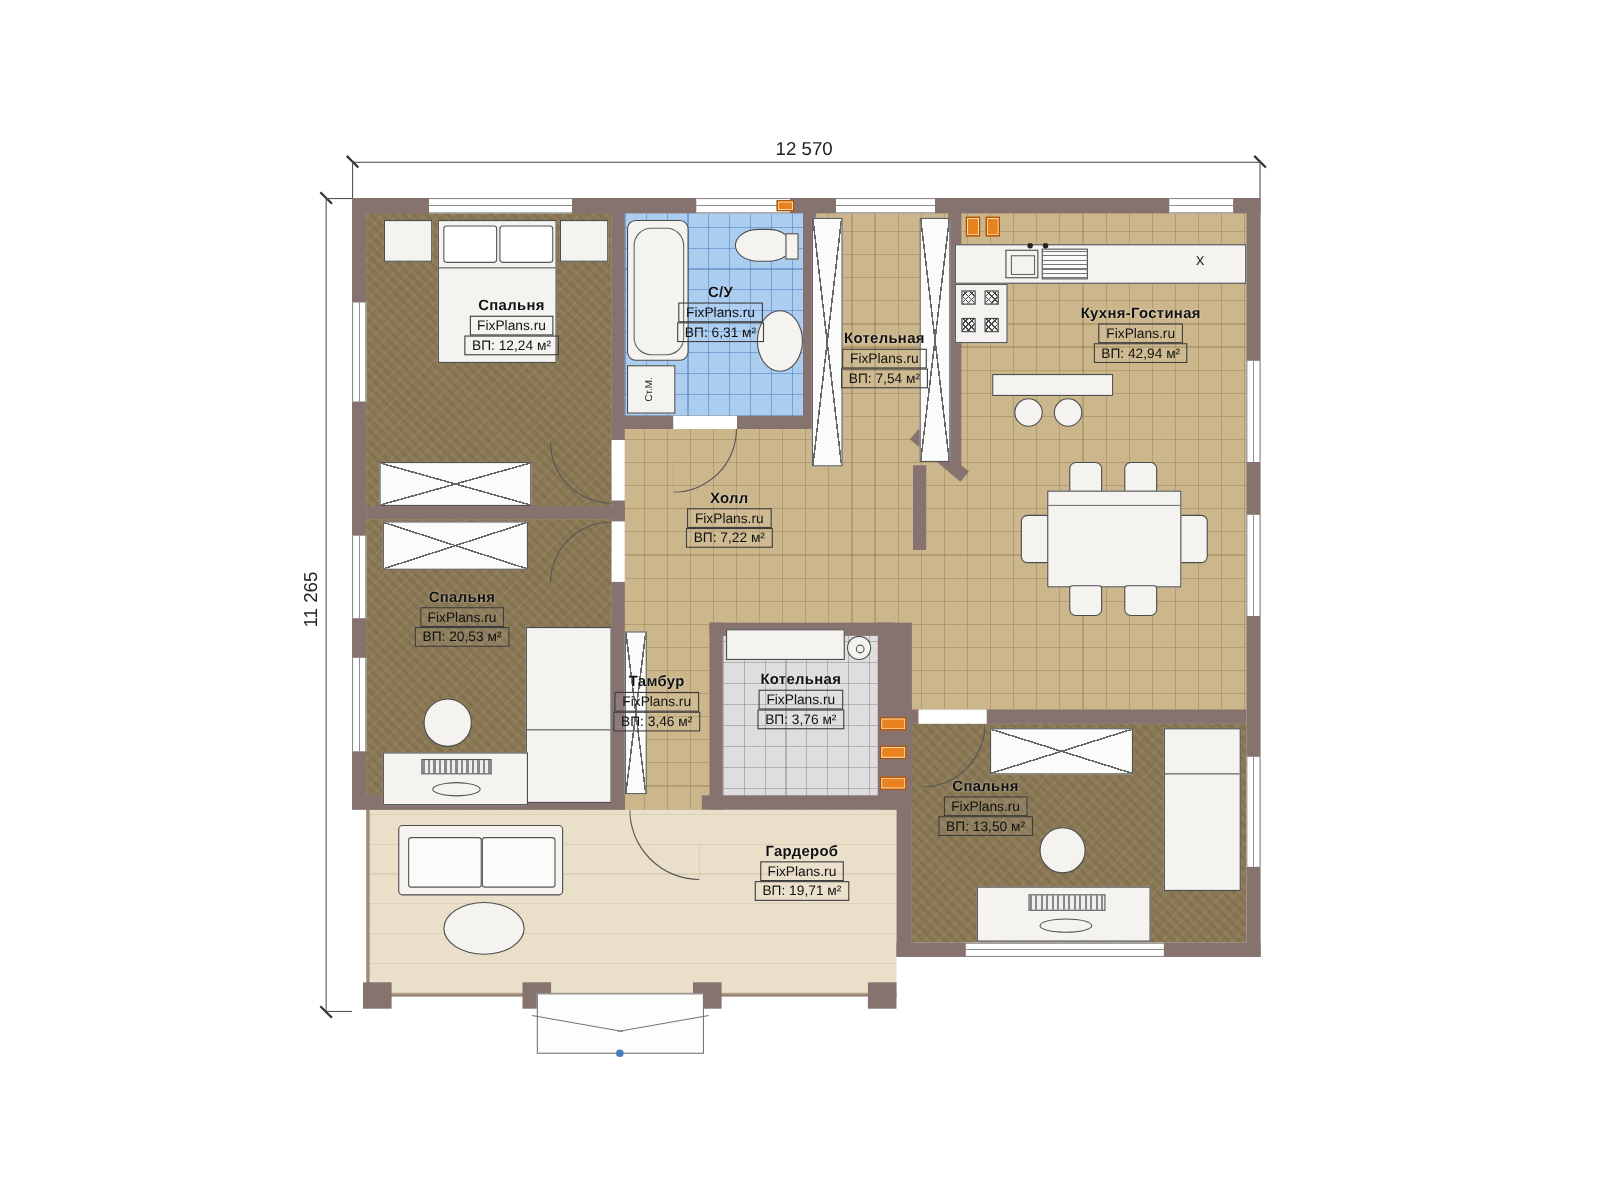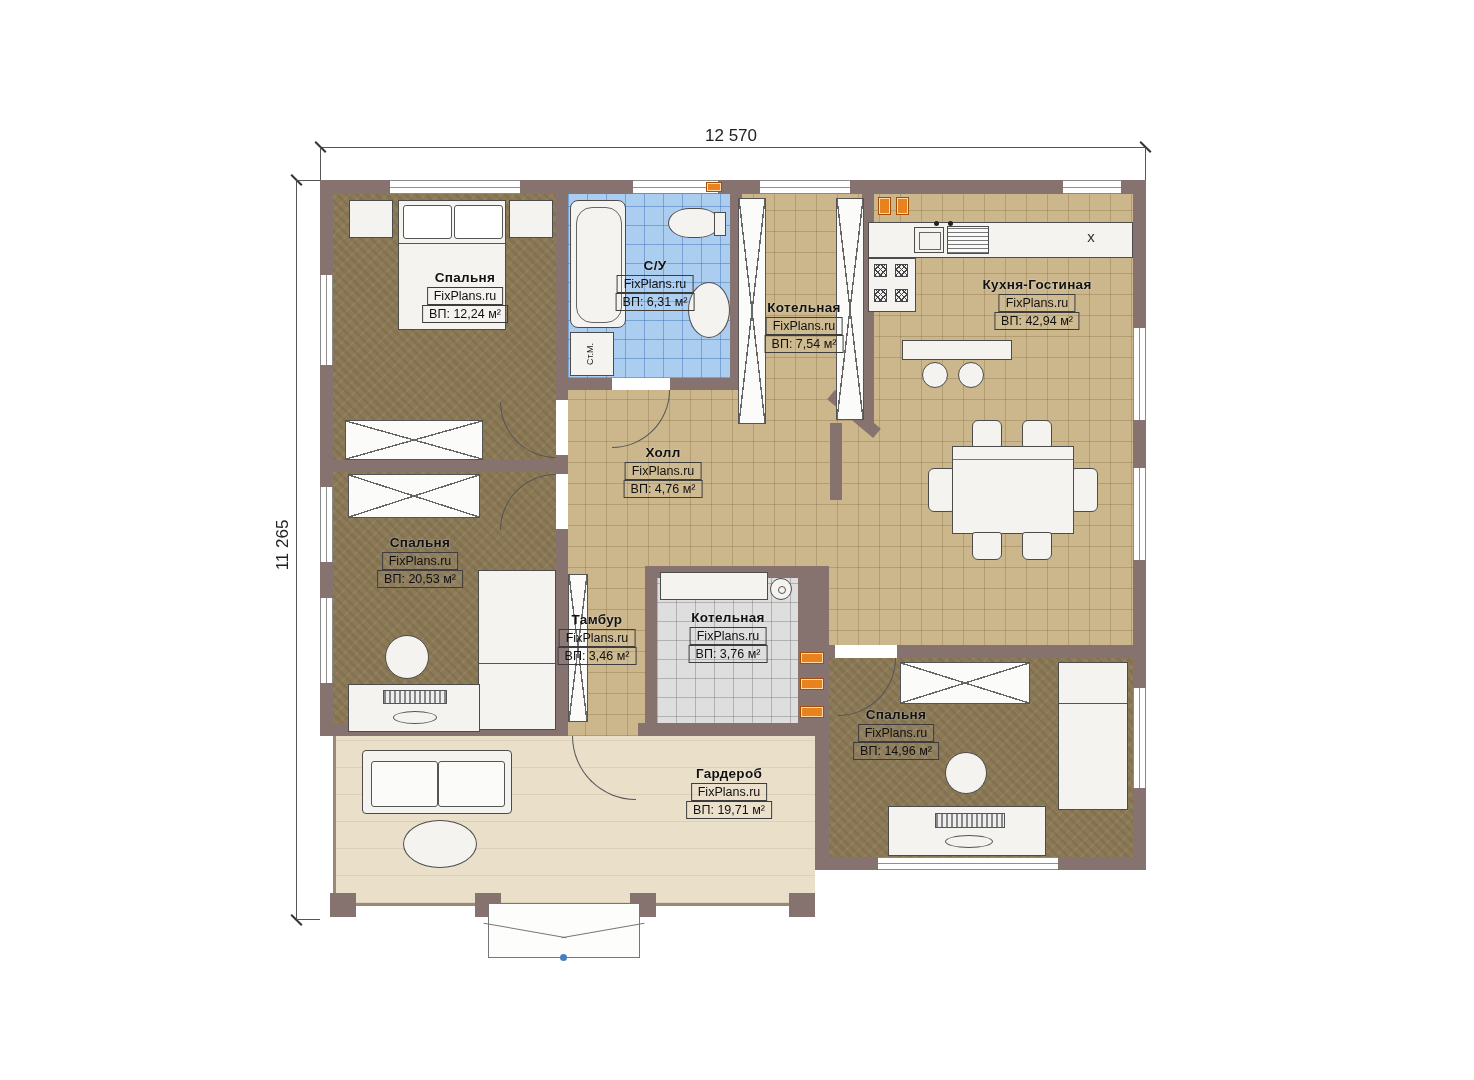--- a/index.html
+++ b/index.html
@@ -239,41 +239,41 @@
     <div class="rl-box">ВП: 7,54 м²</div>
   </div>
   <div class="room-label" style="left:1037px;top:277px;">
     <div class="rl-name">Кухня-Гостиная</div>
     <div class="rl-box">FixPlans.ru</div>
     <div class="rl-box">ВП: 42,94 м²</div>
   </div>
   <div class="room-label" style="left:663px;top:445px;">
     <div class="rl-name">Холл</div>
     <div class="rl-box">FixPlans.ru</div>
-    <div class="rl-box">ВП: 4,76 м²</div>
+    <div class="rl-box">ВП: 7,22 м²</div>
   </div>
   <div class="room-label" style="left:420px;top:535px;">
     <div class="rl-name">Спальня</div>
     <div class="rl-box">FixPlans.ru</div>
     <div class="rl-box">ВП: 20,53 м²</div>
   </div>
   <div class="room-label" style="left:597px;top:612px;">
     <div class="rl-name">Тамбур</div>
     <div class="rl-box">FixPlans.ru</div>
     <div class="rl-box">ВП: 3,46 м²</div>
   </div>
   <div class="room-label" style="left:728px;top:610px;">
     <div class="rl-name">Котельная</div>
     <div class="rl-box">FixPlans.ru</div>
     <div class="rl-box">ВП: 3,76 м²</div>
   </div>
   <div class="room-label" style="left:896px;top:707px;">
     <div class="rl-name">Спальня</div>
     <div class="rl-box">FixPlans.ru</div>
-    <div class="rl-box">ВП: 14,96 м²</div>
+    <div class="rl-box">ВП: 13,50 м²</div>
   </div>
   <div class="room-label" style="left:729px;top:766px;">
     <div class="rl-name">Гардероб</div>
     <div class="rl-box">FixPlans.ru</div>
     <div class="rl-box">ВП: 19,71 м²</div>
   </div>
 
 </div>
 
 </body></html>

